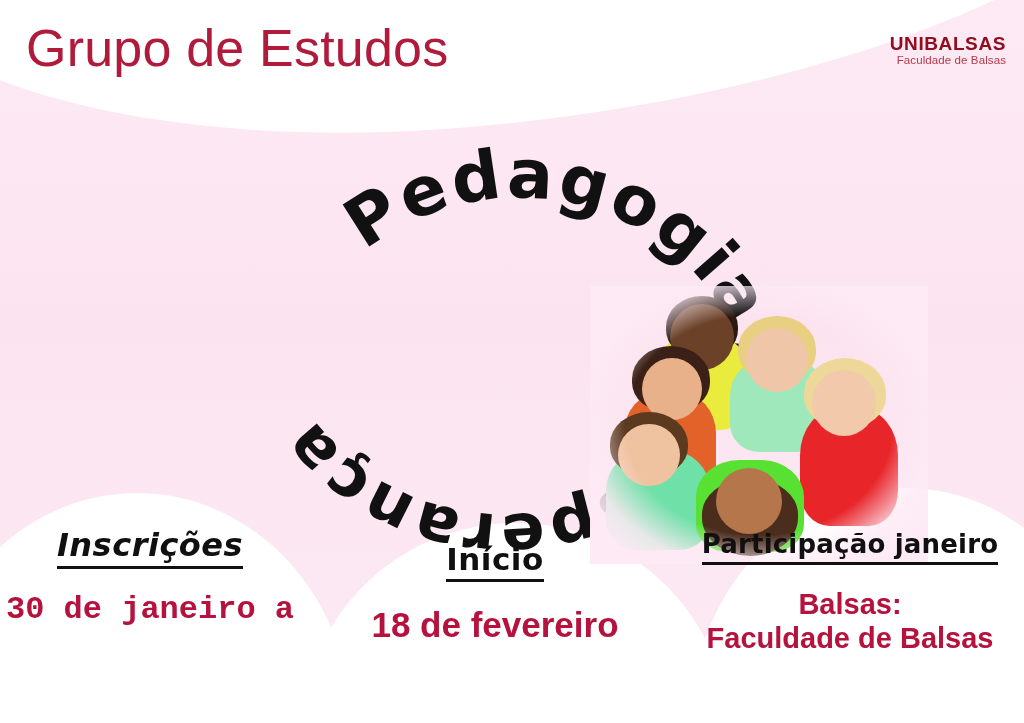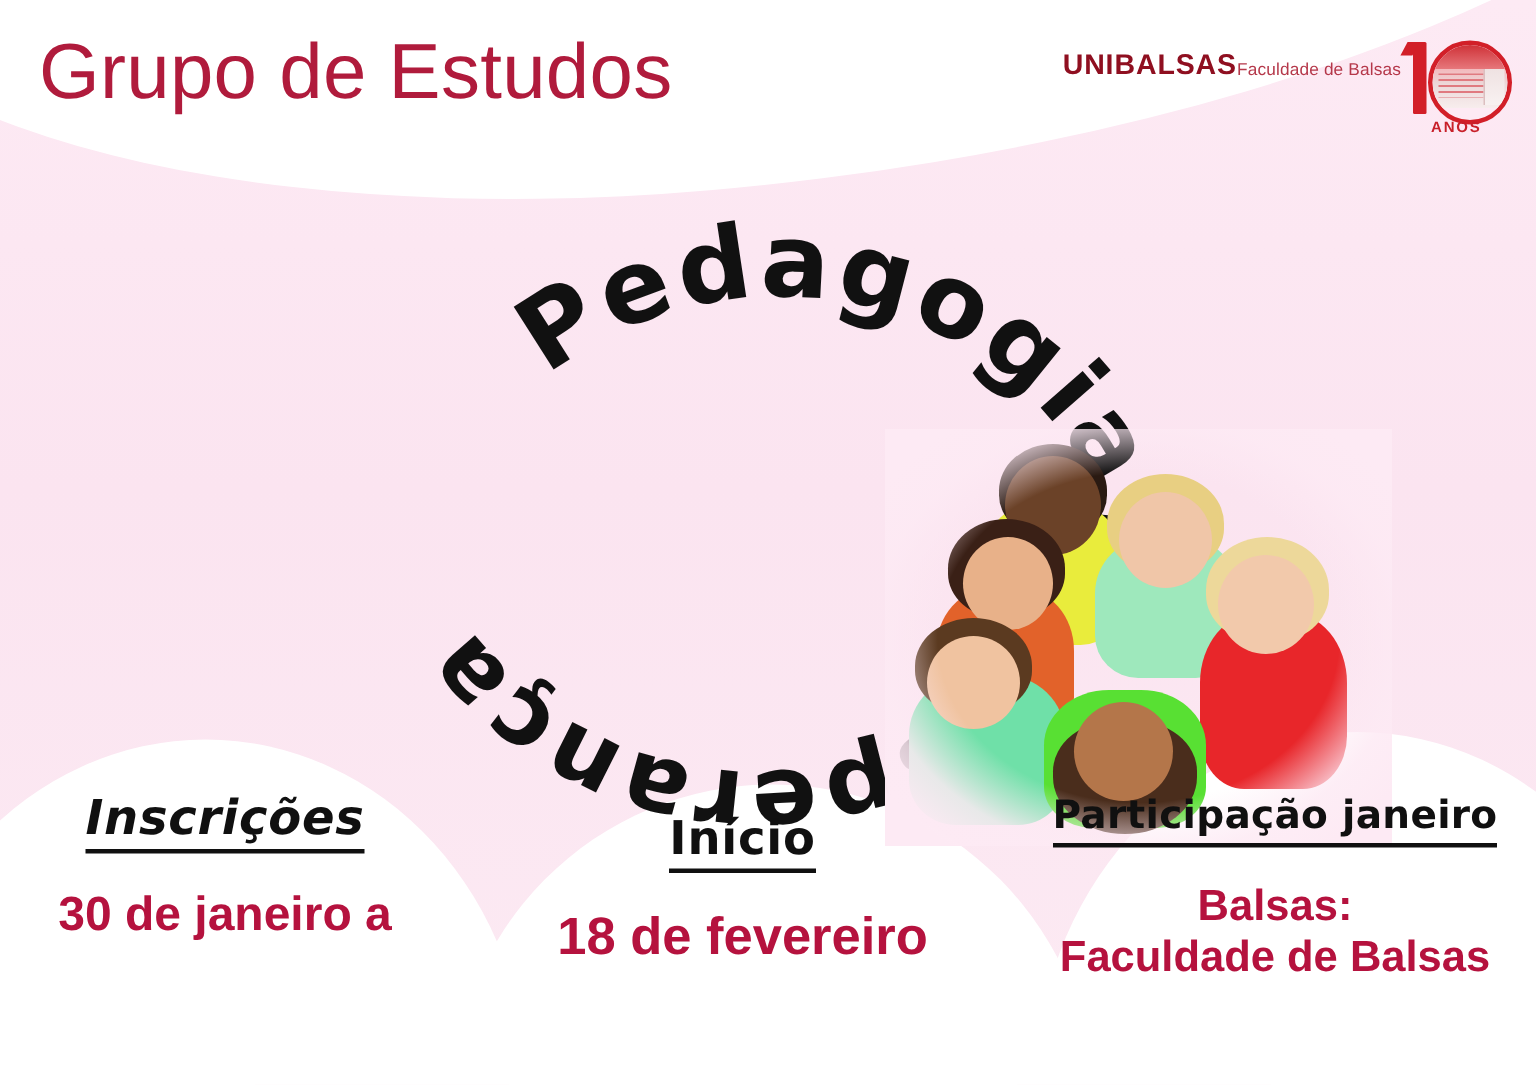--- a/index.html
+++ b/index.html
@@ -45,21 +45,21 @@
   .title{
     position:absolute;left:26px;top:22px;
     font-size:52px;font-weight:400;letter-spacing:.2px;
     color:#b01b3c;line-height:1;white-space:nowrap;
   }
 
   .logo{
     position:absolute;right:18px;top:26px;
     display:flex;align-items:flex-start;gap:6px;
   }
-  .logo-text{display:flex;flex-direction:row;align-items:flex-end;padding-top:8px;}
+  .logo-text{display:flex;flex-direction:column;align-items:flex-end;padding-top:8px;}
   .logo-name{
     font-size:19px;font-weight:bold;color:#8f0f20;letter-spacing:.6px;line-height:1;
   }
   .logo-sub{
     font-size:11.5px;color:#b5384a;letter-spacing:.1px;margin-top:2px;line-height:1;
   }
   .logo-mark{position:relative;width:66px;height:72px;}
   .mark-one{
     position:absolute;left:2px;top:2px;width:9px;height:48px;
     background:#d21f28;border-radius:1px;
@@ -172,21 +172,21 @@
     line-height:1.1;
   }
   .hand-lg{font-size:32px;letter-spacing:.5px;font-style:italic;}
   .hand-md{font-size:31px;letter-spacing:.5px;}
   .hand-sm{font-size:26px;letter-spacing:.2px;}
 
   .info{
     margin-top:22px;
     color:#b5123e;font-weight:bold;line-height:1.18;
   }
-  .info-lg{font-size:32px;}
+  .info-lg{font-size:32px;font-family:Liberation Mono, monospace;}
   .info-xl{font-size:35px;}
   .info-md{font-size:29px;}
 </style>
 </head>
 <body>
 
 <div class="poster">
 
   <div class="bg-pink"></div>
   <div class="bg-top-white"></div>
@@ -194,28 +194,20 @@
   <div class="bubble bubble-left"></div>
   <div class="bubble bubble-mid"></div>
   <div class="bubble bubble-right"></div>
 
   <div class="title">Grupo de Estudos</div>
 
   <div class="logo">
     <div class="logo-text">
       <div class="logo-name">UNIBALSAS</div>
       <div class="logo-sub">Faculdade de Balsas</div>
-    </div>
-    <div class="logo-mark">
-      <div class="mark-one"></div>
-      <div class="mark-zero">
-        <div class="mark-sky"></div>
-        <div class="mark-bldg"></div>
-      </div>
-      <div class="mark-anos">ANOS</div>
     </div>
   </div>
 
   <div class="circle-art">
 
     <svg class="arc-svg" viewBox="0 0 520 430">
       <defs>
         <path id="arcTop" d="M 34,268 A 232,214 0 0 1 486,252" fill="none"></path>
         <path id="arcSide" d="M 470,214 A 226,210 0 0 1 430,332" fill="none"></path>
         <path id="arcBottom" d="M 452,300 A 230,212 0 0 1 52,306" fill="none"></path>

